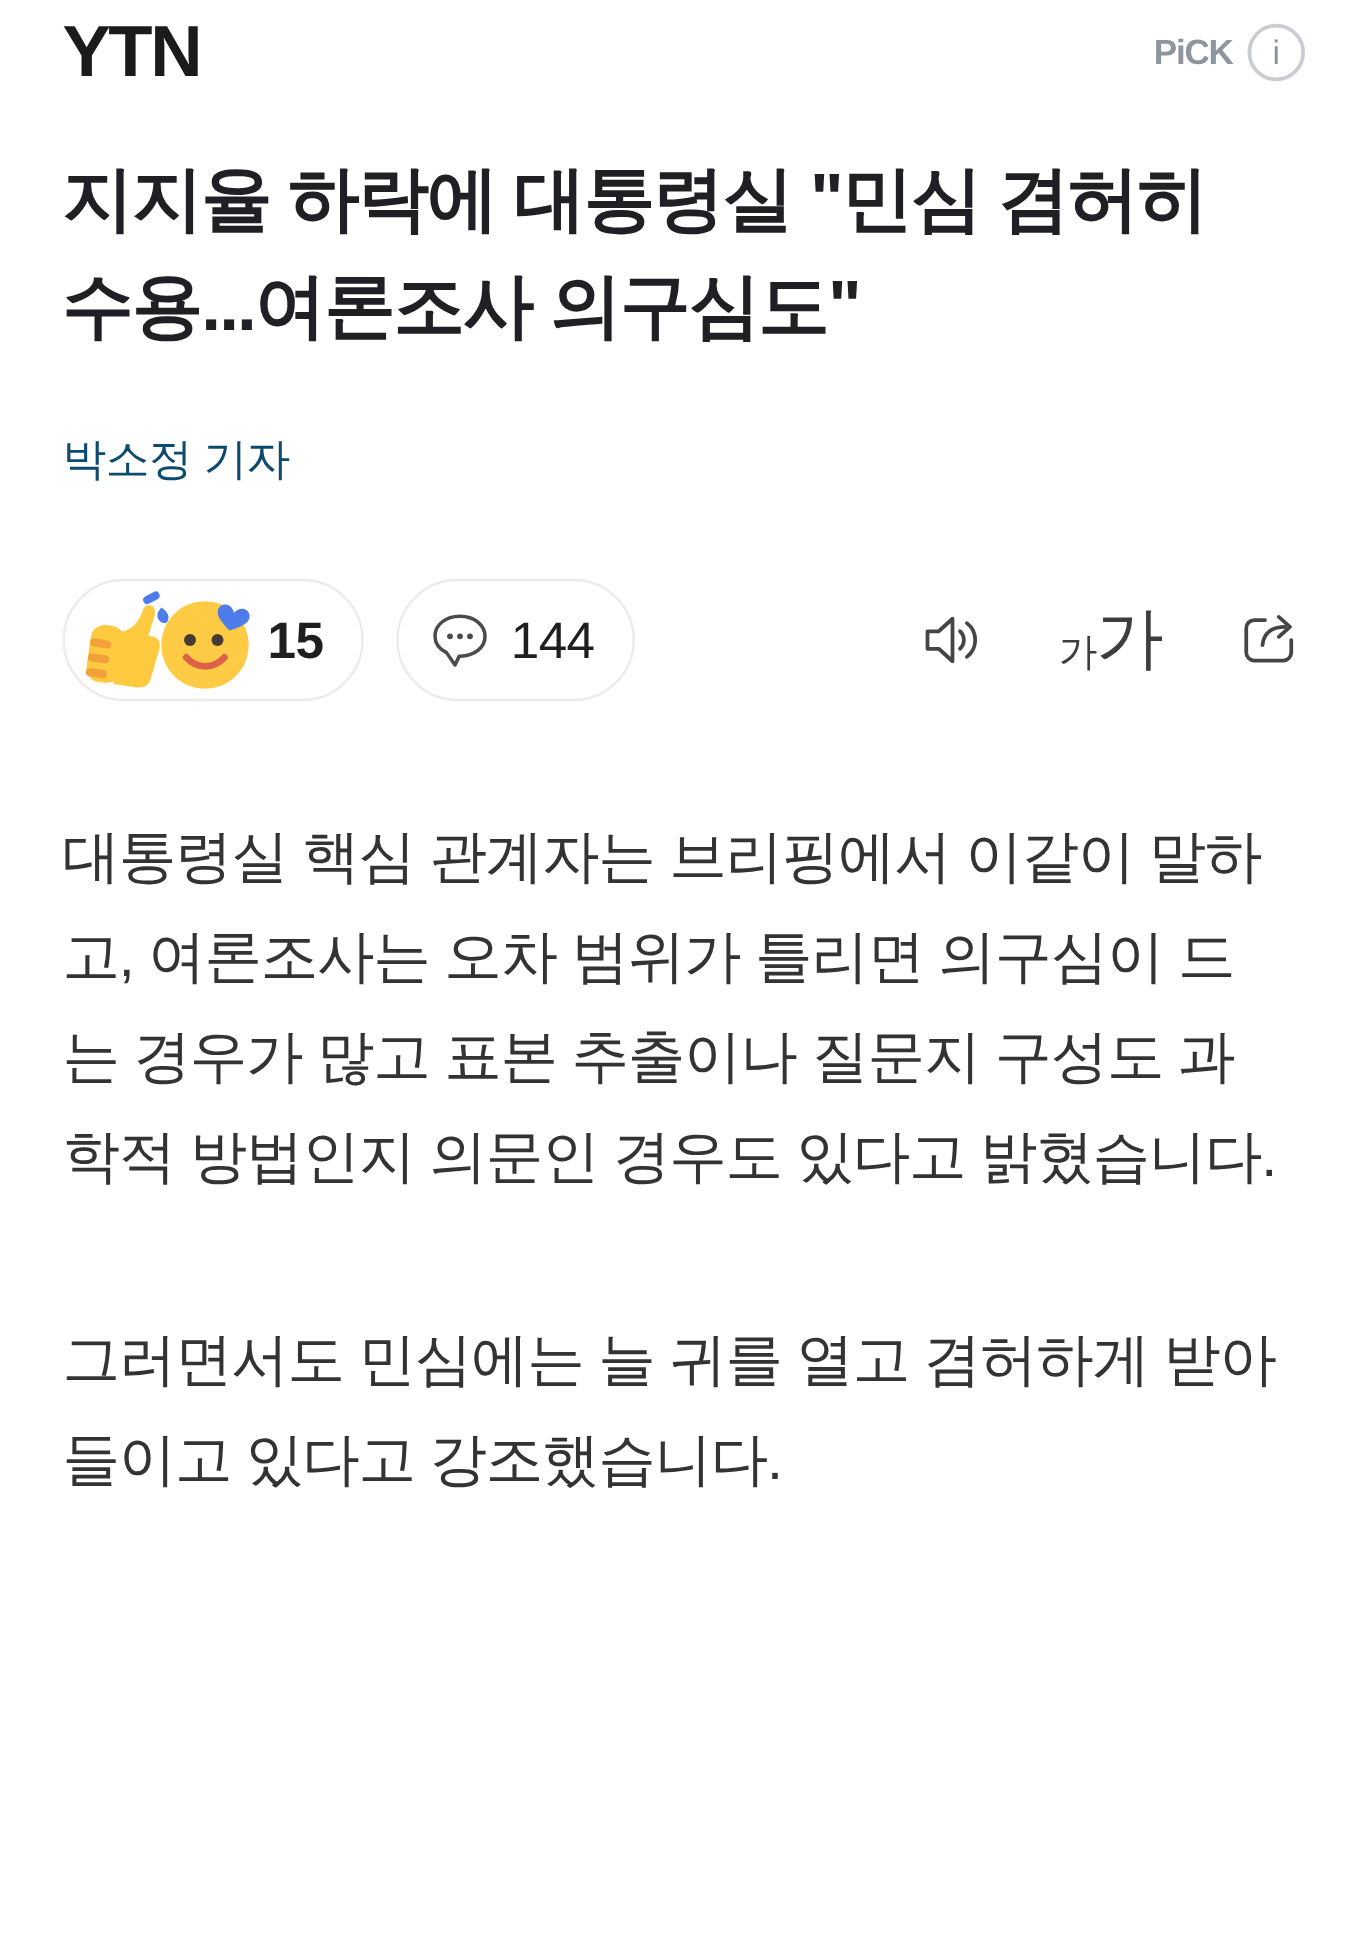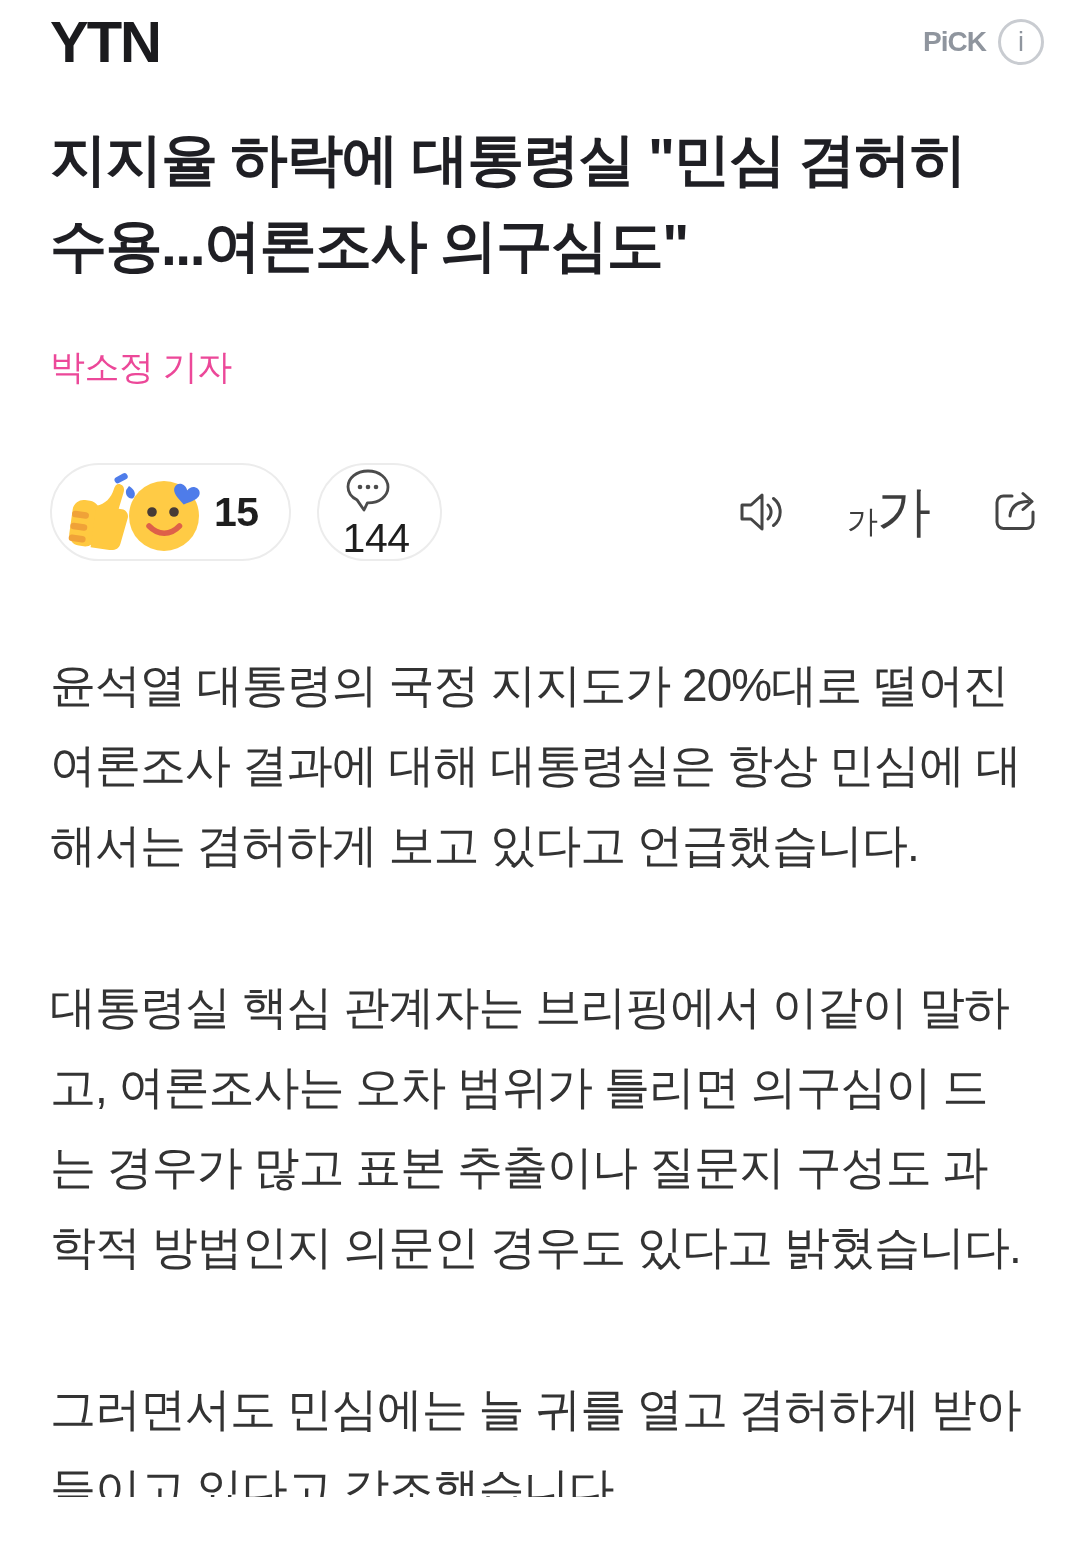--- a/index.html
+++ b/index.html
@@ -47,35 +47,35 @@
     font-size:33px; color:#979797; letter-spacing:-0.5px;
   }
   .meta .part { white-space:nowrap; }
   .meta .dot {
     width:9px; height:9px; border-radius:50%;
     background:#d9dadc; margin:0 16px; flex:none;
   }
   
   .reporter {
     margin:56px 50px 0 50px;
-    font-size:35px; color:#ec4899; letter-spacing:-0.5px;
+    font-size:35px; color:#0c4a6e; letter-spacing:-0.5px;
   }
   
   .action-row {
     display:flex; align-items:center;
     margin:72px 38px 0 50px;
   }
   .pill {
     display:flex; align-items:center;
     height:98px; border-radius:49px;
     border:2px solid #ececec; background:#fff;
     cursor:pointer;
   }
   .pill-like { padding:0 30px 0 16px;font-weight:bold; }
-  .pill-comment { padding:0 30px 0 24px; margin-left:26px;flex-direction:column; }
+  .pill-comment { padding:0 30px 0 24px; margin-left:26px; }
   .pill .count {
     font-size:41px; color:#1e1e1e; letter-spacing:-0.5px;
     font-family:"Liberation Sans","DejaVu Sans",sans-serif;
   }
   .emoji-cluster { position:relative; width:138px; height:84px; flex:none; margin-right:8px; }
   .emoji-cluster .thumb  { position:absolute; left:0;  top:6px; }
   .emoji-cluster .spark  { position:absolute; left:44px; top:0; }
   .emoji-cluster .face   { position:absolute; left:56px; top:3px; }
   .bubble-icon { flex:none; margin-right:16px; display:block; }
   .spacer { flex:1; }
@@ -172,18 +172,17 @@
         <svg width="54" height="54" viewBox="0 0 54 54">
           <path d="M45 27 v10 a6.5 6.5 0 0 1 -6.5 6.5 H15.5 A6.5 6.5 0 0 1 9 37 V17.5 A6.5 6.5 0 0 1 15.5 11 H24" fill="none" stroke="#454545" stroke-width="3" stroke-linecap="round"></path>
           <path d="M22 31 c1-10 8-14.5 18-14.5" fill="none" stroke="#454545" stroke-width="3" stroke-linecap="round"></path>
           <path d="M35 8.5 L44 16.5 L35 24.5" fill="none" stroke="#454545" stroke-width="3" stroke-linecap="round" stroke-linejoin="round"></path>
         </svg>
       </button>
     </div>
   </div>
 
   <div class="body">
-    <p>윤석열 대통령의 국정 지지도가 20%대로 떨어진 여론조사 결과에 대해 대통령실은 항상 민심에 대해서는 겸허하게 보고 있다고 언급했습니다.</p>
     <p>대통령실 핵심 관계자는 브리핑에서 이같이 말하고, 여론조사는 오차 범위가 틀리면 의구심이 드는 경우가 많고 표본 추출이나 질문지 구성도 과학적 방법인지 의문인 경우도 있다고 밝혔습니다.</p>
     <p>그러면서도 민심에는 늘 귀를 열고 겸허하게 받아들이고 있다고 강조했습니다.</p>
   </div>
 
 </div>
 
 </body></html>

